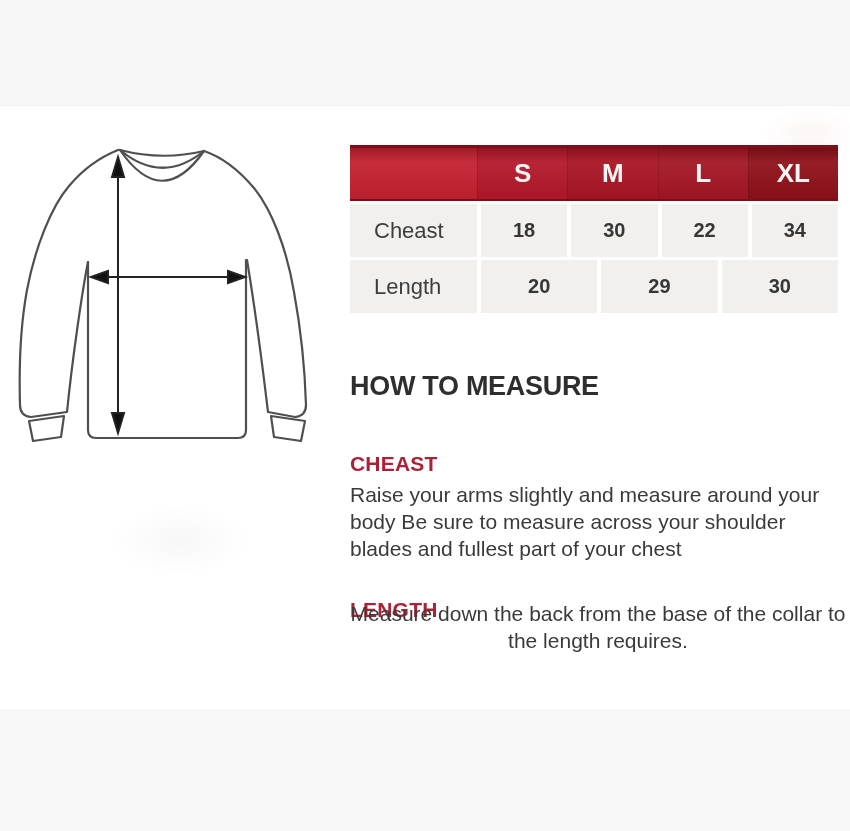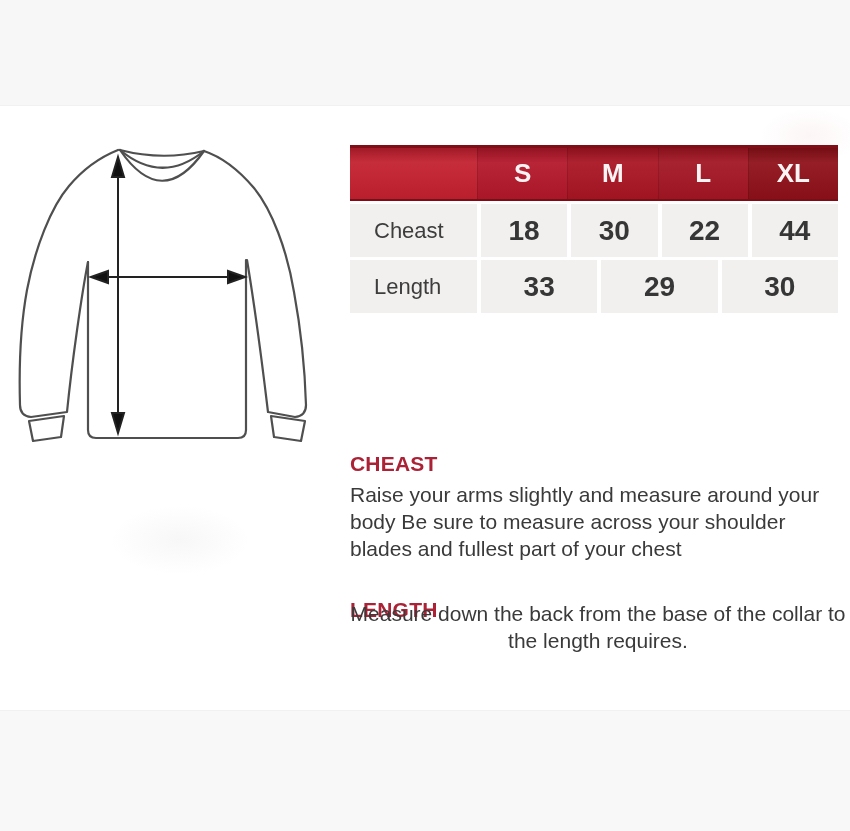--- a/index.html
+++ b/index.html
@@ -47,21 +47,21 @@
   .th + .th { border-left:1px solid rgba(0,0,0,0.12); }
   .th0 { flex:0 0 127px; background-color:#c3202f; }
   .th1 { flex:1; background-color:#b2172a; }
   .th2 { flex:1; background-color:#a91423; }
   .th3 { flex:1; background-color:#a31523; }
   .th4 { flex:1; background-color:#8e1019; }
 
   .t-row { display:flex; height:53px; margin-top:3px; }
   .td {
     background:#f1f0ee; display:flex; align-items:center; justify-content:center;
-    font-size:28px; font-weight:bold; color:#363636; flex:1;
+    font-size:20px; font-weight:bold; color:#363636; flex:1;
     border-left:4px solid #ffffff;
   }
   .td.label-cell {
     flex:0 0 127px; justify-content:flex-start; padding-left:24px;
     font-weight:normal; font-size:22px; color:#3d3d3d; border-left:none;
   }
 
   
   .howto-title {
     position:absolute; left:350px; top:371px;
@@ -125,31 +125,32 @@
       <div class="th th2">M</div>
       <div class="th th3">L</div>
       <div class="th th4">XL</div>
     </div>
 
     <div class="t-row">
       <div class="td label-cell">Cheast</div>
       <div class="td">18</div>
       <div class="td">30</div>
       <div class="td">22</div>
-      <div class="td">44</div>
+      <div class="td">34</div>
     </div>
 
     <div class="t-row">
       <div class="td label-cell">Length</div>
-      <div class="td">33</div>
+      <div class="td">20</div>
       <div class="td">29</div>
       <div class="td">30</div>
     </div>
   </div>
 
+  <div class="howto-title">HOW TO MEASURE</div>
 
   <div class="sec-heading cheast">CHEAST</div>
   <div class="sec-body cheast">Raise your arms slightly and measure around your body Be sure to measure across your shoulder blades and fullest part of your chest</div>
 
   <div class="sec-heading length">LENGTH</div>
   <div class="sec-body length">Measure down the back from the base of the collar to the length requires.</div>
 
 </div>
 
 </body></html>

